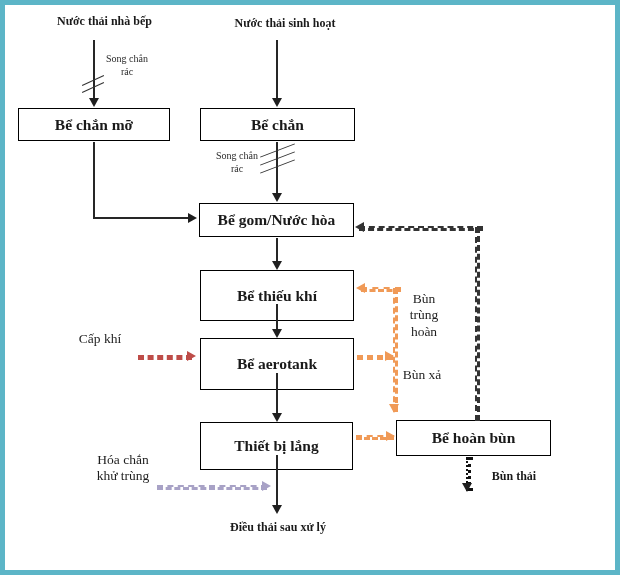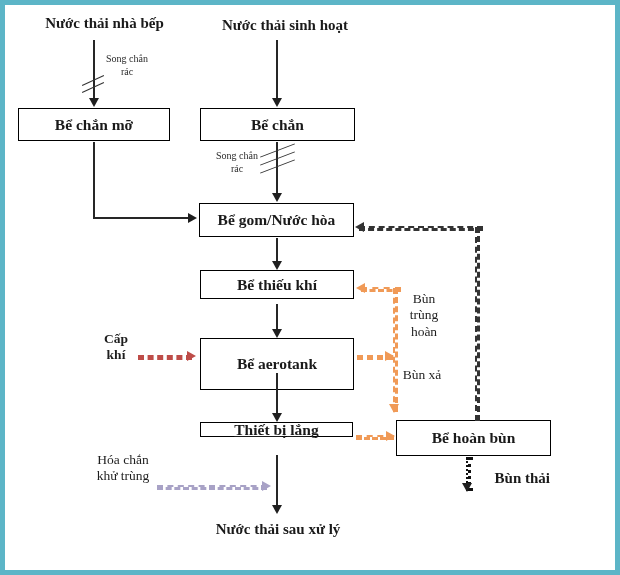--- a/index.html
+++ b/index.html
@@ -11,21 +11,21 @@
   }
   .frame{position:absolute;inset:0;border:5px solid #5cb5c7;box-sizing:border-box;pointer-events:none;}
   .topline{position:absolute;left:0;top:0;width:620px;height:2px;background:#3d4a4d;}
 
   .node{
     position:absolute;background:#fff;border:1.5px solid #000;box-sizing:border-box;
     display:flex;align-items:center;justify-content:center;
     font-weight:bold;font-size:15.5px;white-space:nowrap;
   }
   .lbl{position:absolute;text-align:center;line-height:1.22;}
-  .big{font-weight:bold;font-size:15px;}
+  .big{font-weight:bold;font-size:12px;}
   .med{font-size:13.5px;color:#1e1e1e;}
   .small{font-size:10px;color:#2a2a2a;line-height:1.3;}
 
   
   .vl{position:absolute;width:2px;background:#262626;}
   .hl{position:absolute;height:2px;background:#262626;}
 
   
   .dv{position:absolute;width:0;}
   .dh{position:absolute;height:0;}
@@ -54,23 +54,23 @@
 
 <div class="topline"></div>
 <div class="frame"></div>
 
 <div class="lbl big" style="left:22px;top:14px;width:165px;">Nước thải nhà bếp</div>
 <div class="lbl big" style="left:205px;top:16px;width:160px;">Nước thải sinh hoạt</div>
 
 <div class="node" style="left:18px;top:108px;width:152px;height:33px;">Bể chắn mỡ</div>
 <div class="node" style="left:200px;top:108px;width:155px;height:33px;">Bể chắn</div>
 <div class="node" style="left:199px;top:203px;width:155px;height:34px;">Bể gom/Nước hòa</div>
-<div class="node" style="left:200px;top:270px;width:154px;height:29px;text-align:right;">Bể thiếu khí</div>
+<div class="node" style="left:200px;top:270px;width:154px;height:51px;text-align:right;">Bể thiếu khí</div>
 <div class="node" style="left:200px;top:338px;width:154px;height:52px;">Bể aerotank</div>
-<div class="node" style="left:200px;top:422px;width:153px;height:15px;text-decoration:underline;">Thiết bị lắng</div>
+<div class="node" style="left:200px;top:422px;width:153px;height:48px;">Thiết bị lắng</div>
 <div class="node" style="left:396px;top:420px;width:155px;height:36px;">Bể hoàn bùn</div>
 
 <div class="vl" style="left:93px;top:40px;height:60px;"></div>
 <div class="ah down k" style="left:89px;top:98px;"></div>
 
 <div class="vl" style="left:276px;top:40px;height:60px;"></div>
 <div class="ah down k" style="left:272px;top:98px;"></div>
 
 <div class="vl" style="left:276px;top:142px;height:53px;"></div>
 <div class="ah down k" style="left:272px;top:193px;"></div>
@@ -114,18 +114,18 @@
 <div class="ah right p" style="left:262px;top:481px;"></div>
 
 <div class="slash a" style="left:81px;top:80px;"></div>
 <div class="slash a" style="left:81px;top:87px;"></div>
 <div class="slash b" style="left:259px;top:150px;"></div>
 <div class="slash b" style="left:259px;top:158px;"></div>
 <div class="slash b" style="left:259px;top:166px;"></div>
 
 <div class="lbl small" style="left:103px;top:52px;width:48px;">Song chắn rác</div>
 <div class="lbl small" style="left:213px;top:149px;width:48px;">Song chắn rác</div>
-<div class="lbl med" style="left:93px;top:331px;width:46px;font-weight:bold;">Cấp khí</div>
+<div class="lbl med" style="left:77px;top:331px;width:46px;">Cấp khí</div>
 <div class="lbl med" style="left:401px;top:291px;width:46px;">Bùn trùng hoàn</div>
 <div class="lbl med" style="left:399px;top:367px;width:46px;">Bùn xả</div>
 <div class="lbl med" style="left:86px;top:452px;width:74px;">Hóa chắn khử trùng</div>
-<div class="lbl big" style="left:478px;top:469px;width:72px;text-align:right;">Bùn thải</div>
-<div class="lbl big" style="left:198px;top:520px;width:160px;">Nước thải sau xử lý</div>
+<div class="lbl big" style="left:478px;top:469px;width:72px;text-align:center;">Bùn thải</div>
+<div class="lbl big" style="left:198px;top:520px;width:160px;">Điều thải sau xử lý</div>
 
 </body></html>

